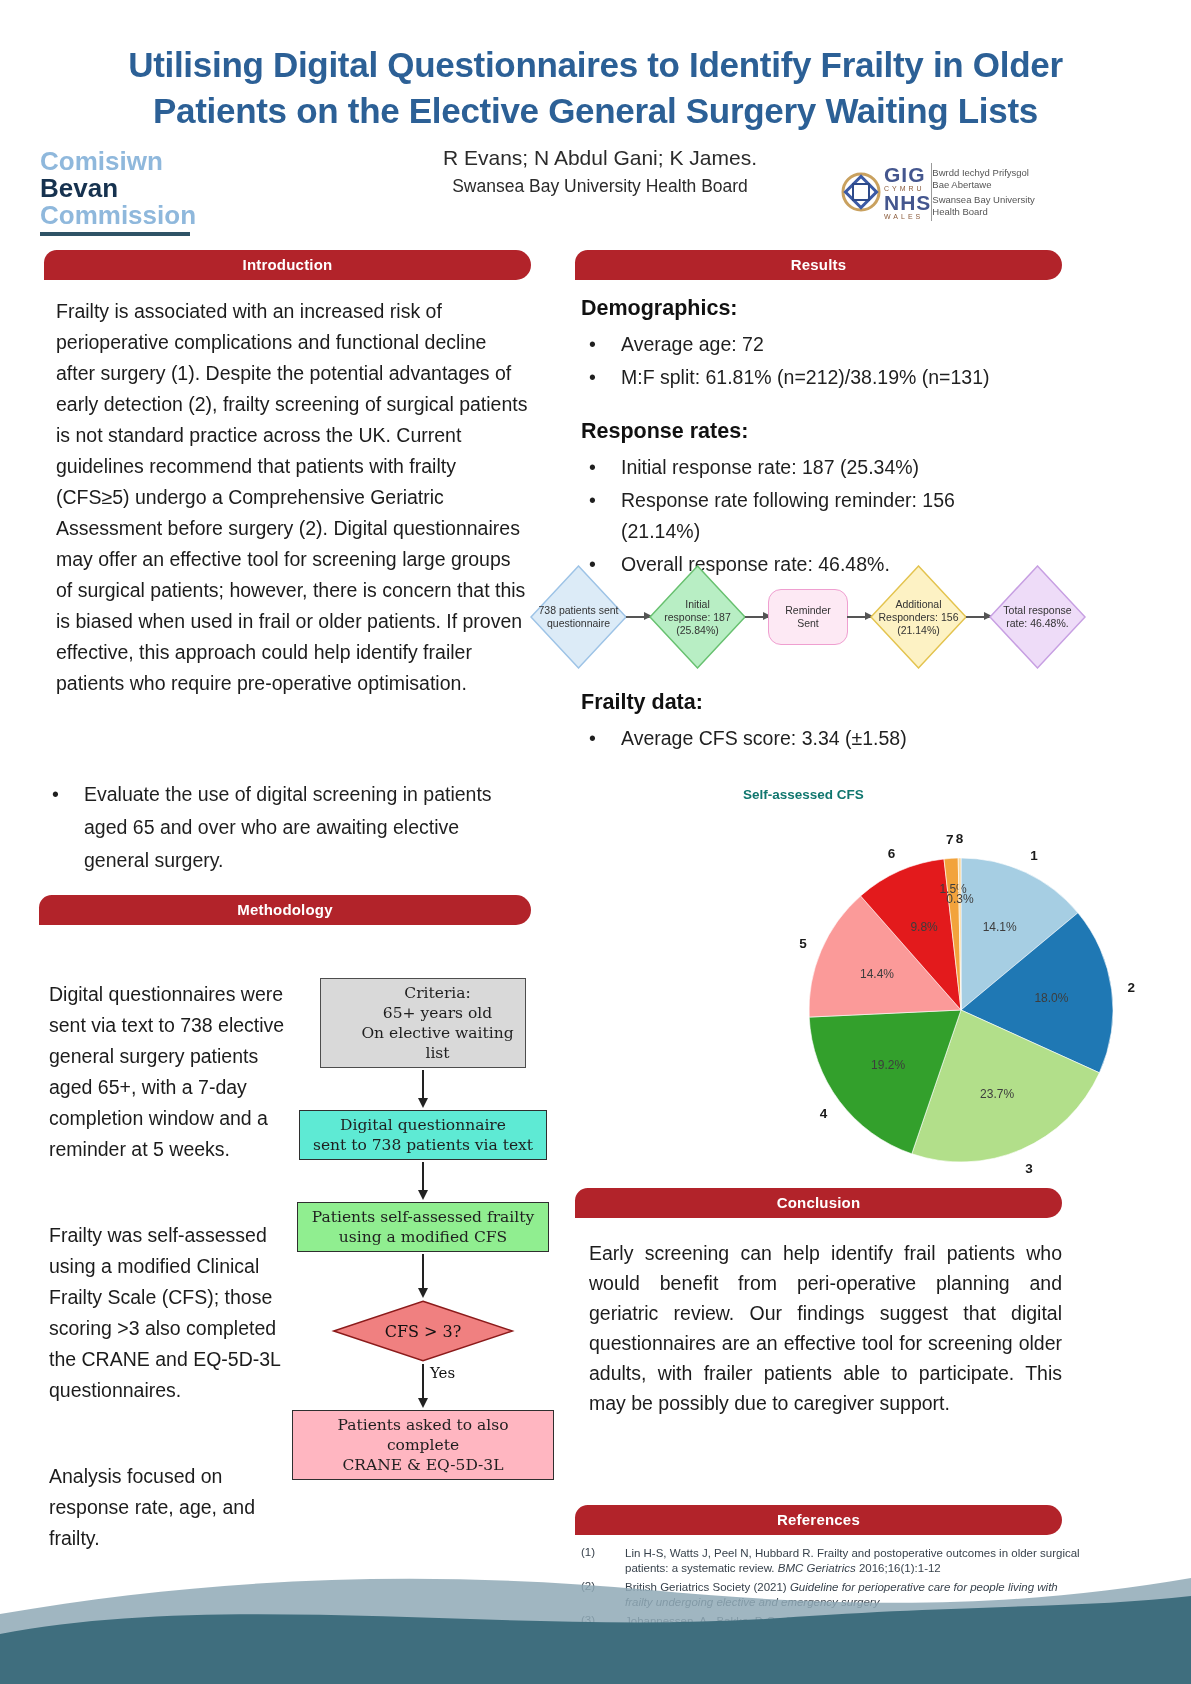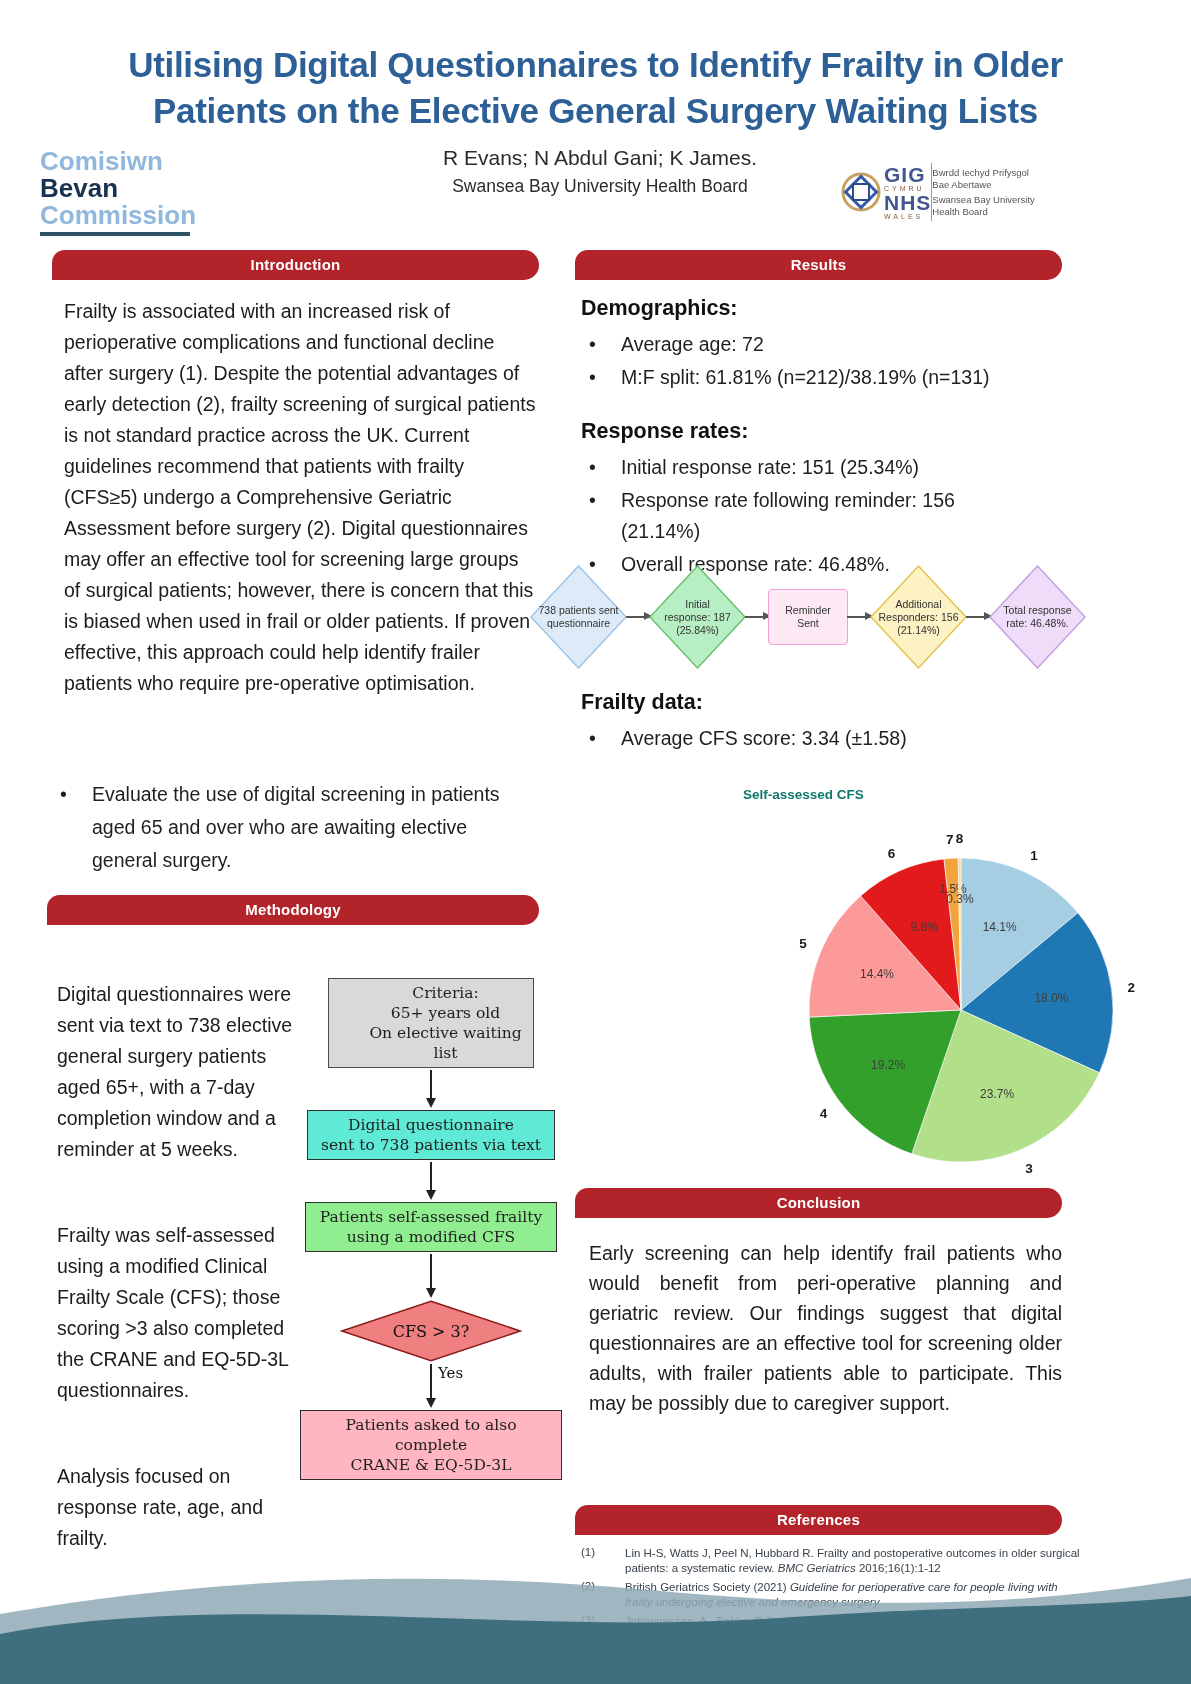--- a/index.html
+++ b/index.html
@@ -24,21 +24,21 @@
   .nhs-gig .small{font-size:7px;letter-spacing:3px;color:#8a5a3a;}
   .nhs-div{width:1px;height:58px;background:#9a9a9a;}
   .nhs-right{font-size:9.5px;color:#555;line-height:12px;}
   .nhs-right .grp{margin:3px 0;}
 
   
   .banner{height:30px;line-height:30px;background:#b2232a;color:#fff;text-align:center;
           font-size:15px;font-weight:bold;letter-spacing:.2px;border-radius:22px 26px 26px 0;}
 
   
-  .col-left{position:absolute;top:250px;left:52px;width:487px;height:1330px;}
+  .col-left{position:absolute;top:250px;left:44px;width:487px;height:1330px;}
   .col-right{position:absolute;top:250px;left:575px;width:487px;height:1434px;}
   .abs{position:absolute;}
 
   .body-text{font-size:19.5px;line-height:31px;color:#1c1c1c;}
   .preline{white-space:pre-line;}
 
   ul.blt{list-style:none;margin:0;padding:0;}
   ul.blt li{position:relative;padding-left:40px;font-size:19.5px;line-height:31px;margin-bottom:2px;}
   ul.blt li::before{content:"\2022";position:absolute;left:8px;}
   ul.blt.sp li{line-height:33px;margin-bottom:6px;}
@@ -56,21 +56,21 @@
   .yes-label{position:absolute;left:8px;top:2px;font-family:"DejaVu Serif", serif;font-size:15px;color:#111;}
   .mdiamond{position:relative;width:186px;height:62px;}
   .mdiamond svg{position:absolute;inset:0;width:100%;height:100%;}
   .mdiamond .dlab{position:absolute;inset:0;display:flex;align-items:center;justify-content:center;
                   font-family:"DejaVu Serif", serif;font-size:16px;color:#111;}
 
   
   .rflow{display:flex;align-items:center;}
   .rf-node{position:relative;flex:0 0 auto;display:flex;align-items:center;justify-content:center;}
   .rf-diamond{width:97px;height:104px;}
-  .rf-rect{width:80px;height:56px;border:1.5px solid;border-radius:4px;box-sizing:border-box;}
+  .rf-rect{width:80px;height:56px;border:1.5px solid;border-radius:13px;box-sizing:border-box;}
   .rf-shape{position:absolute;inset:0;width:100%;height:100%;}
   .rf-label{position:relative;font-size:10.5px;line-height:13px;text-align:center;color:#333;width:94%;}
   .rf-arrow{flex:0 0 24px;height:1.5px;background:#555;position:relative;margin:0 -1px;}
   .rf-arrow::after{content:"";position:absolute;right:-2px;top:-4px;
                    border-top:4.5px solid transparent;border-bottom:4.5px solid transparent;border-left:8px solid #555;}
 
   
   .pie-title{font-size:13.5px;font-weight:bold;color:#0f766e;margin-bottom:2px;}
   .pie-pct{font-size:12px;fill:#3d3d3d;text-anchor:middle;}
   .pie-cat{font-size:13.5px;font-weight:bold;fill:#1a1a1a;text-anchor:middle;}
@@ -182,21 +182,21 @@
       <div class="subhead">Demographics:</div>
       <ul class="blt">
         <li>Average age: 72</li>
         <li>M:F split: 61.81% (n=212)/38.19% (n=131)</li>
       </ul>
     </div>
 
     <div style="margin-top:26px;padding-left:6px;">
       <div class="subhead">Response rates:</div>
       <ul class="blt">
-        <li class="preline">Initial response rate: 151 (25.34%)</li>
+        <li class="preline">Initial response rate: 187 (25.34%)</li>
         <li class="preline">Response rate following reminder: 156
 (21.14%)</li>
         <li class="preline">Overall response rate: 46.48%.</li>
       </ul>
     </div>
 
     <div class="rflow abs" id="results-flow" style="top:308px;left:-45px;width:560px;height:118px;">
         <div class="rf-node rf-diamond">
           <svg viewBox="0 0 100 100" preserveAspectRatio="none" class="rf-shape">
             <polygon points="50,1 99,50 50,99 1,50" fill="#dcebf7" stroke="#9dc3e6" stroke-width="1.5" vector-effect="non-scaling-stroke"></polygon>

